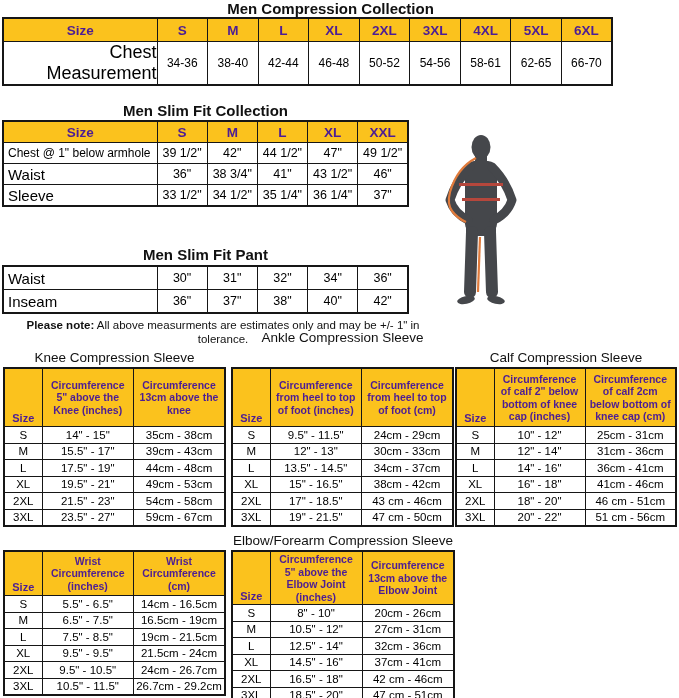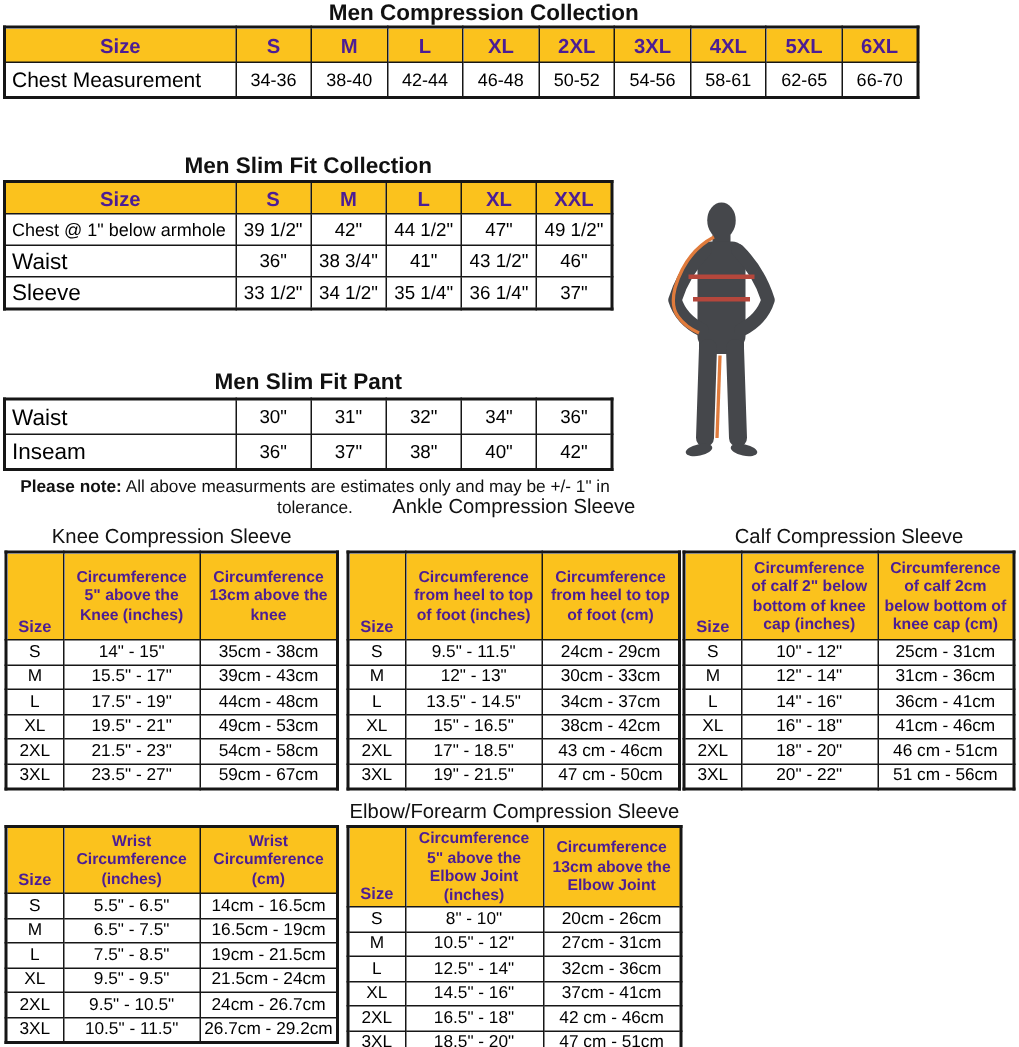--- a/index.html
+++ b/index.html
@@ -15,50 +15,50 @@
   table{border-collapse:collapse;table-layout:fixed;background:#fff;}
   td,th{border:1px solid #161616;overflow:hidden;text-align:center;padding:0;}
   table{border:2px solid #161616;}
   th{background:var(--header_bg);font-weight:bold;color:#4c1d95;}
 
   
   .t1{width:611px;}
   .t1 col.c-label{width:154px;}
   .t1 th{height:22px;font-size:13.5px;}
   .t1 td{height:22px;font-size:12px;}
-  .t1 td:first-child{text-align:left;padding-left:4px;font-size:14px;}
+  .t1 td:first-child{text-align:right;padding-left:4px;font-size:18px;}
 
   .t2{width:407px;}
   .t2 col.c-label{width:154px;}
   .t2 th{height:20px;font-size:13.5px;}
   .t2 td{height:20px;font-size:12.5px;}
   .t2 td:first-child{text-align:left;padding-left:4px;font-size:15px;}
   .t2 tbody tr:first-child td:first-child{font-size:12px;}
 
   .t3{width:407px;}
   .t3 col.c-label{width:154px;}
   .t3 td{height:22px;font-size:12.5px;}
   .t3 td:first-child{text-align:left;padding-left:4px;font-size:15px;}
 
   
-  .note{font-size:11.5px;line-height:14px;text-align:center;color:#111;}
+  .note{font-size:11.5px;line-height:14px;text-align:center;color:#111;padding-left:13px;}
 
   
   .t-small{width:223px;}
   .t-small col.c-size{width:38px;}
   .t-small th{font-size:10.5px;line-height:12.5px;padding:1px 2px;}
   .t-small th:first-child{vertical-align:bottom;font-size:11px;padding-bottom:2px;}
   .t-small td{height:15.5px;font-size:11.5px;}
   .grp1 th{height:54px;}
   .grp2 th{height:40px;}
 </style>
 </head>
 <body>
 
-<div class="abs sec-title" style="top:0px;left:16px;width:613px;">Men Compression Collection</div>
+<div class="abs sec-title" style="top:0px;left:0px;width:613px;padding-left:24px;">Men Compression Collection</div>
 <table class="abs t1" style="top:17px;left:2px;">
   <colgroup>
       <col class="c-label">
       <col span="9">
     </colgroup>
   <thead>
     <tr>
         <th>Size</th>
         <th>S</th>
         <th>M</th>

